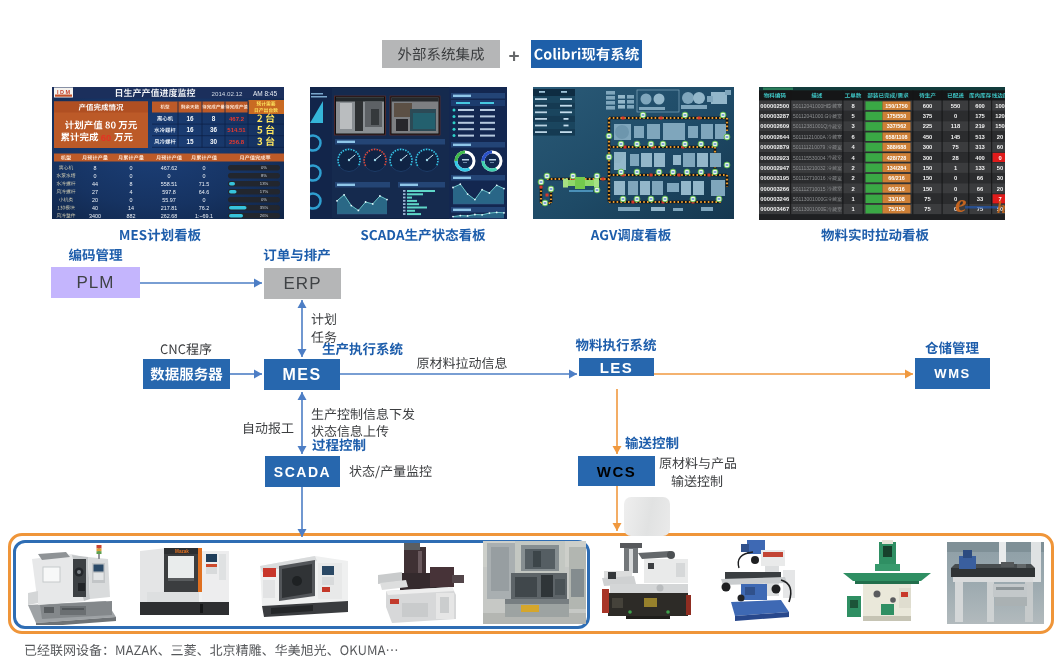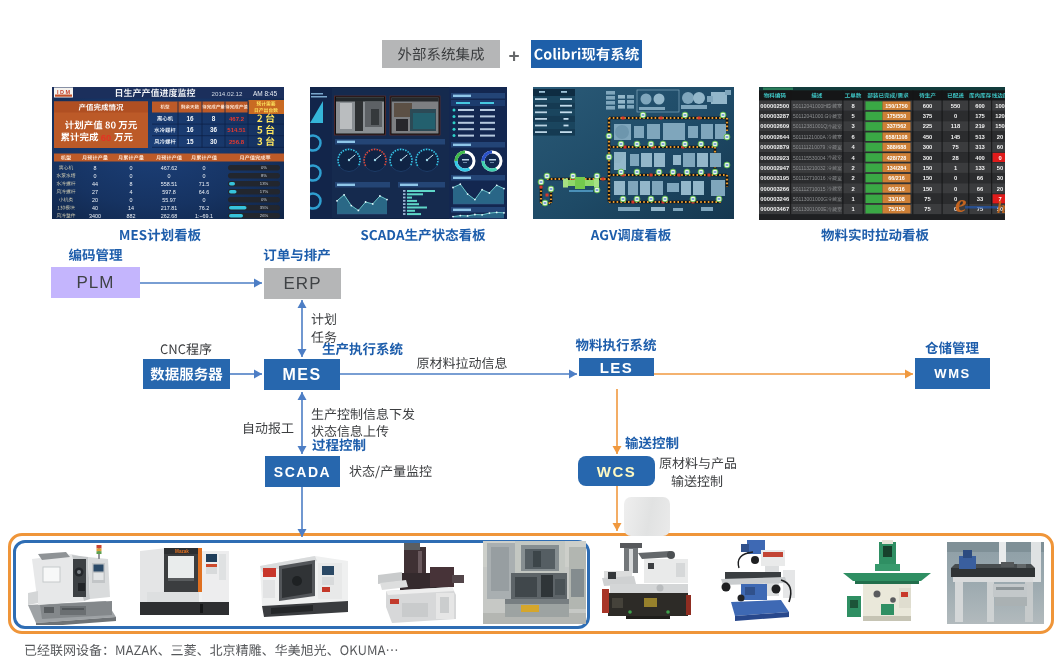--- a/index.html
+++ b/index.html
@@ -3,21 +3,21 @@
 <div id="page">
     <div class="abs" style="left:8px;top:533px;width:1046px;height:101px;border:3px solid #ef9539;border-radius:14px;box-sizing:border-box;"></div>
     <div class="abs" style="left:13px;top:540px;width:577px;height:89px;border:3px solid #2e6db4;border-radius:12px;box-sizing:border-box;background:#fff;"></div>
     <div class="box" style="left:51px;top:267px;width:89px;height:31px;background:#c4b5fd;color:#3f4245;font-size:17px;letter-spacing:1px;">PLM</div>
     <div class="box" style="left:264px;top:268px;width:77px;height:31px;background:#b5b6b7;color:#3f4245;font-size:17px;letter-spacing:1px;">ERP</div>
     <div class="box" style="left:143px;top:359px;width:87px;height:30px;background:#2767ae;color:#fff;font-size:15px;font-weight:bold;letter-spacing:1.5px;"></div>
     <div class="box" style="left:264px;top:359px;width:76px;height:31px;background:#2767ae;color:#fff;font-size:16px;font-weight:bold;letter-spacing:1.5px;">MES</div>
     <div class="box" style="left:579px;top:358px;width:75px;height:18px;background:#2767ae;color:#fff;font-size:15px;font-weight:bold;letter-spacing:1.5px;">LES</div>
     <div class="box" style="left:915px;top:358px;width:75px;height:31px;background:#2767ae;color:#fff;font-size:13px;font-weight:bold;letter-spacing:1.5px;">WMS</div>
     <div class="box" style="left:265px;top:456px;width:75px;height:31px;background:#2767ae;color:#fff;font-size:14px;font-weight:bold;letter-spacing:1.5px;text-align:center;">SCADA</div>
-    <div class="box" style="left:578px;top:456px;width:77px;height:30px;background:#2767ae;color:#fef9c3;font-size:15px;font-weight:bold;letter-spacing:1.5px;border-radius:8px;">WCS</div>
+    <div class="box" style="left:578px;top:456px;width:77px;height:30px;background:#2767ae;color:#000000;font-size:15px;font-weight:bold;letter-spacing:1.5px;">WCS</div>
     <div class="box" style="left:382px;top:40px;width:118px;height:28px;background:#b5b6b7;"></div>
     <div class="box" style="left:531px;top:40px;width:111px;height:28px;background:#1e5fa9;"></div>
     <div class="abs" style="left:624px;top:497px;width:46px;height:39px;border-radius:7px;background:linear-gradient(100deg,#efefef,#e1e2e2 55%,#eaeaea);"></div>
     <svg class="abs" style="left:52px;top:87px;" width="232" height="132" viewBox="0 0 232 132">
       <defs>
         <radialGradient id="d1bg" cx="45%" cy="45%" r="75%">
           <stop offset="0%" stop-color="#1c4079"></stop>
           <stop offset="60%" stop-color="#163362"></stop>
           <stop offset="100%" stop-color="#102548"></stop>
         </radialGradient>

